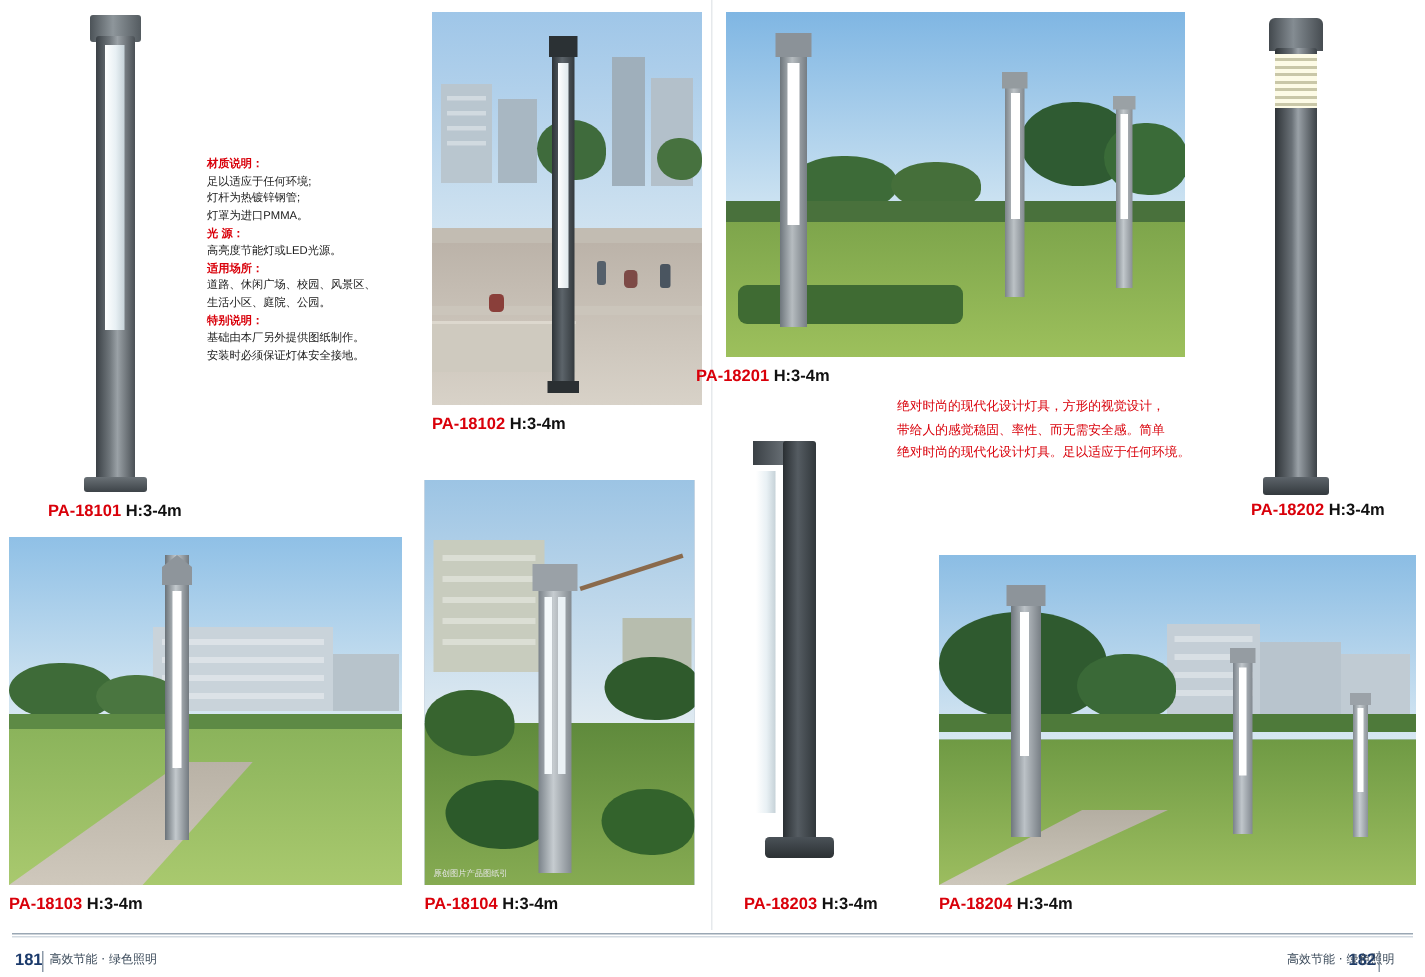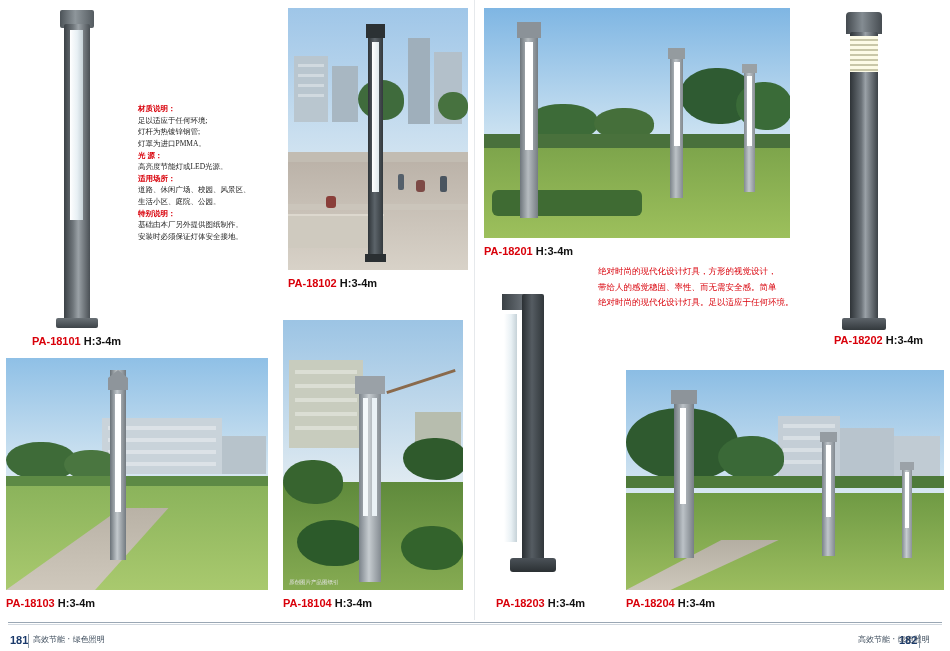--- a/index.html
+++ b/index.html
@@ -26,21 +26,21 @@
     white-space:nowrap;
   }
   .caption .dim{color:#111;font-weight:bold;}
 
   
   .specs{
     position:absolute;
     font-size:7.5px;
     line-height:1.55;
     color:#1a1a1a;
-    font-family:Liberation Serif, serif;
+    font-family:Liberation Sans, sans-serif;
     width:140px;
   }
   .specs .hd{color:#d9000a;font-weight:bold;}
   .desc{
     position:absolute;
     font-size:8.5px;
     line-height:1.85;
     color:#d9000a;
     width:230px;
     font-family:"DejaVu Sans", sans-serif;
@@ -199,21 +199,21 @@
       <div class="body" style="background:linear-gradient(90deg,#7c848a,#bcc2c6 45%,#838a90);"></div>
       <div style="position:absolute;left:-2px;top:0;width:17px;height:11px;background:#949b9f;"></div>
       <div class="glow" style="left:4px;top:14px;width:6px;height:84px;background:#ffffff;"></div>
     </div>
     <div class="ppole" style="left:260px;top:56px;width:11px;height:128px;">
       <div class="body" style="background:linear-gradient(90deg,#828a90,#c2c8cc 45%,#898f95);"></div>
       <div style="position:absolute;left:-2px;top:0;width:15px;height:9px;background:#9aa1a5;"></div>
       <div class="glow" style="left:3px;top:12px;width:5px;height:70px;background:#ffffff;"></div>
     </div>
   </div>
-  <div class="caption" style="left:484px;top:245px;text-align:right;">
+  <div class="caption" style="left:464px;top:245px;text-align:right;">
     <span>PA-18201</span>
     <span class="dim">H:3-4m</span>
   </div>
 
   <div class="lamp" id="d18202" style="left:836px;top:6px;width:60px;height:330px;">
     <div class="cap"></div>
     <div class="pole"></div>
     <div class="lightbar"></div>
     <div class="base"></div>
   </div>

